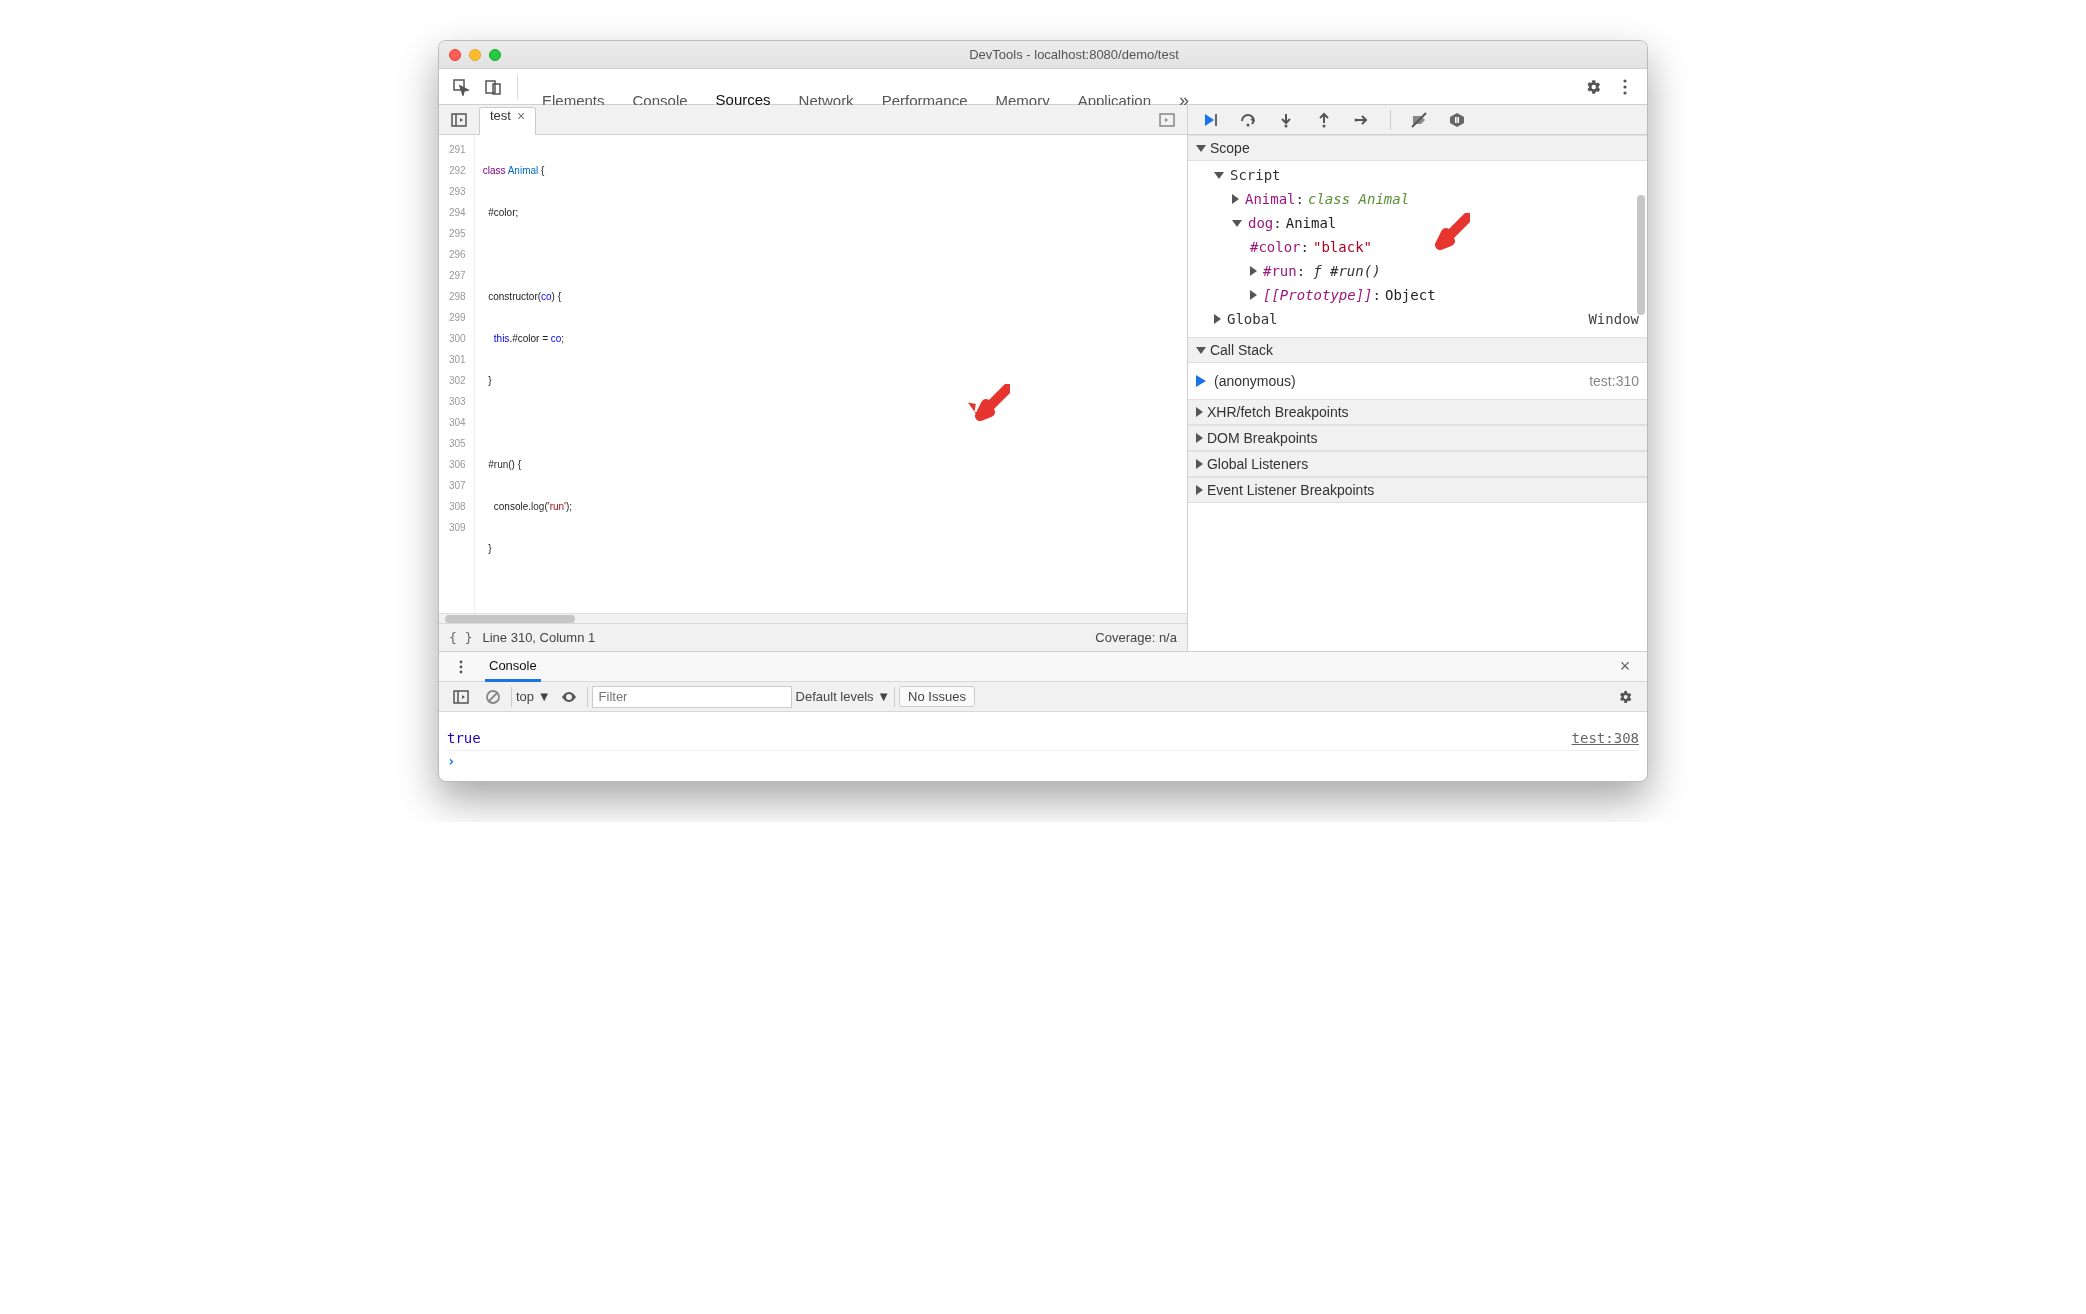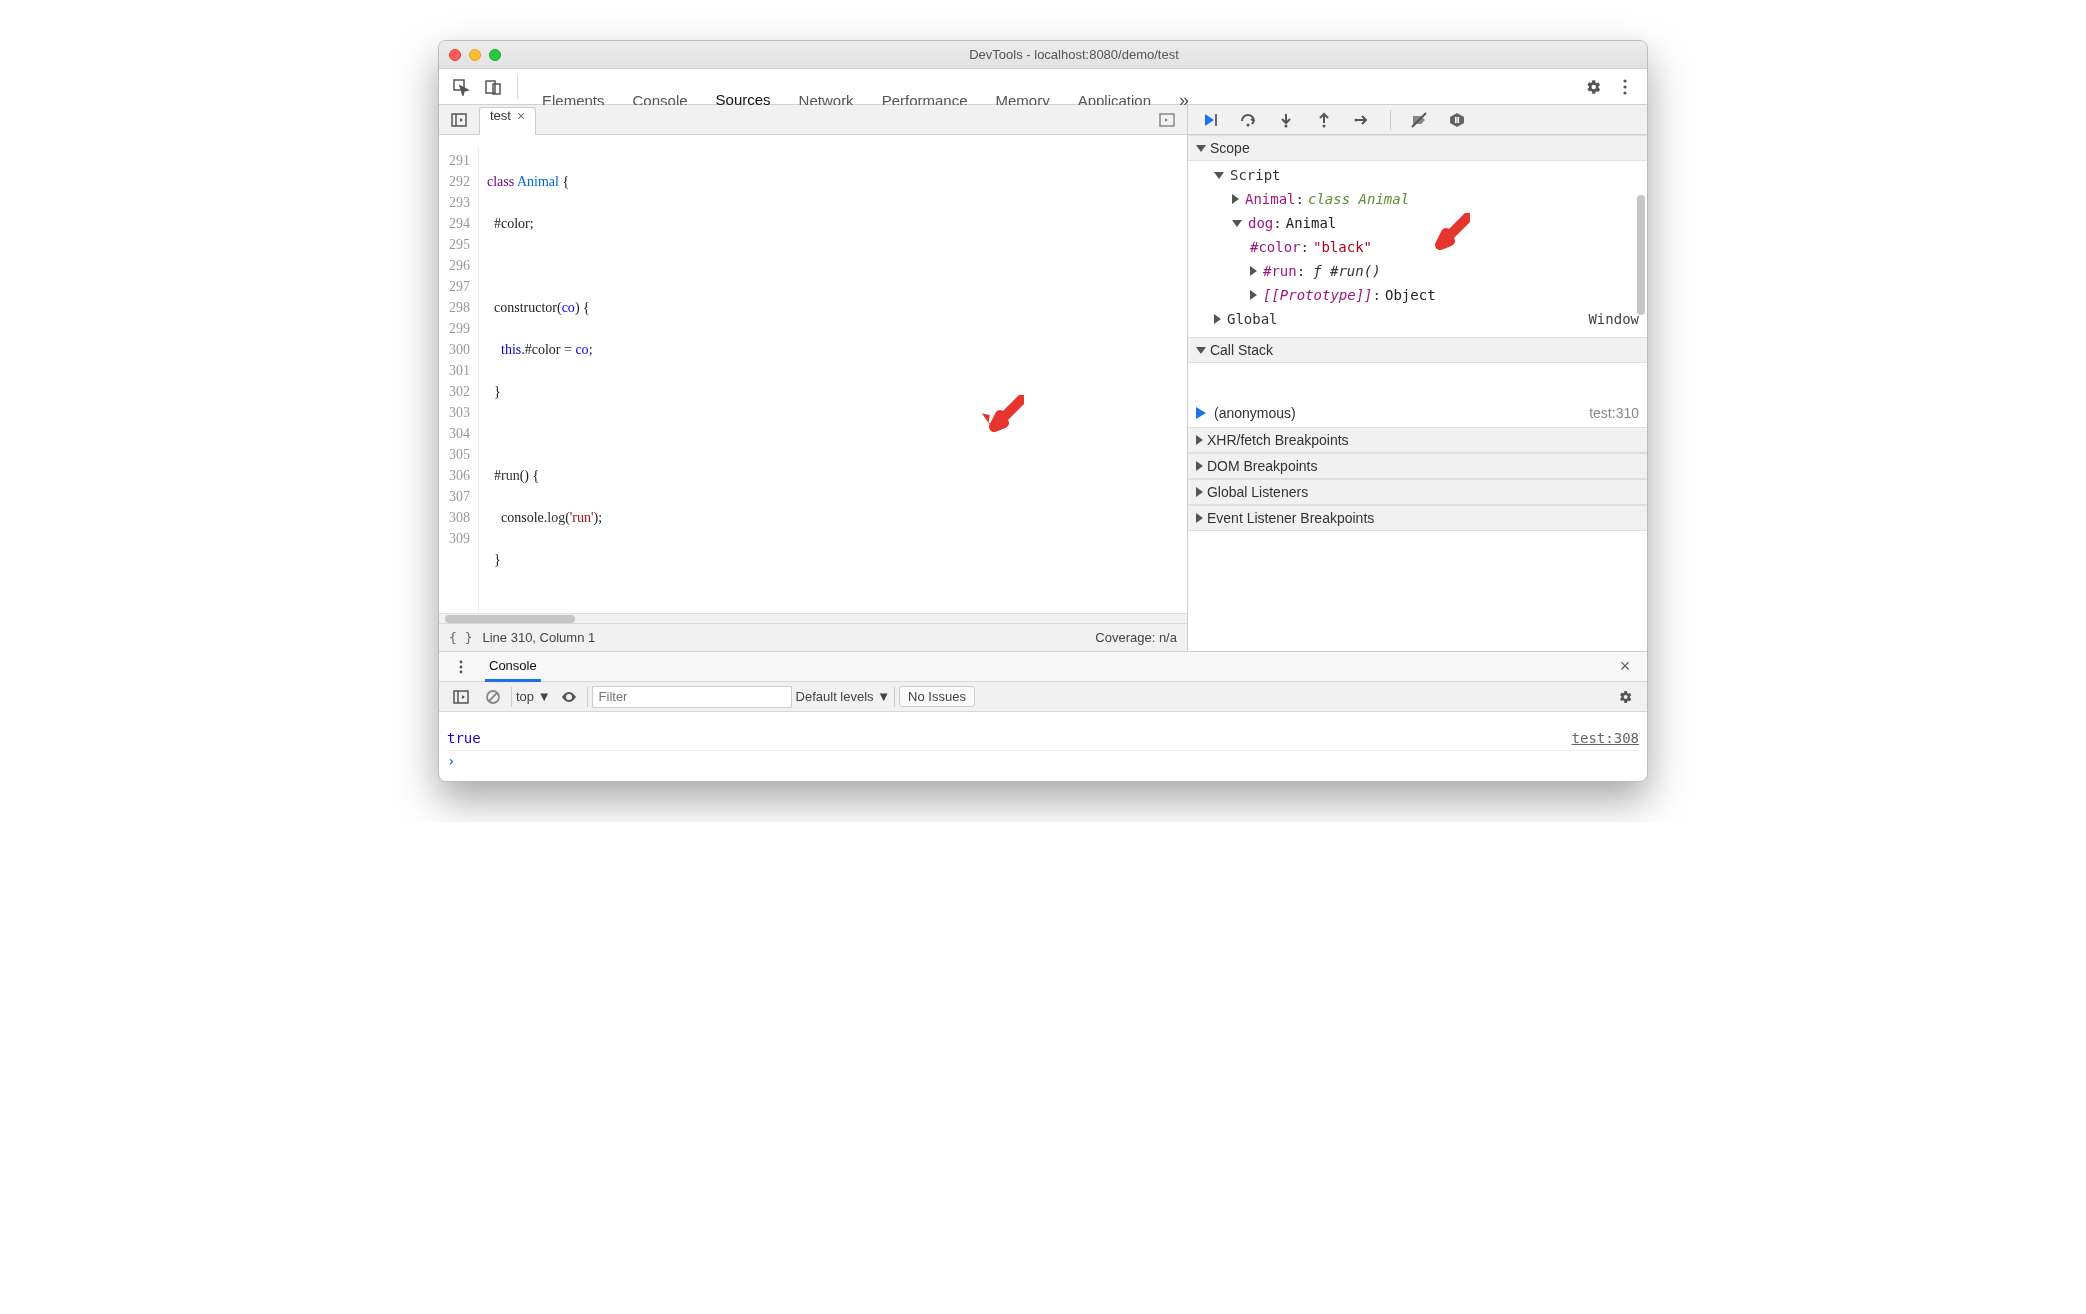--- a/index.html
+++ b/index.html
@@ -79,21 +79,21 @@
   }
   .file-tab {
     display:flex; align-items:flex-start; gap:6px;
     background:#fff; border:1px solid #ccc; border-bottom:none;
     height:28px; padding:0 10px; border-radius:3px 3px 0 0;
     position:relative; top:1px;
   }
   .file-tab .close { color:#777; cursor:pointer; font-size:14px; }
 
   
-  .editor { flex:1; display:flex; min-height:0; overflow:hidden; font-family: Liberation Serif, serif; font-size:14px; line-height:21px; background:#fff;margin-top:11px; }
+  .editor { flex:1; display:flex; min-height:0; overflow:hidden; font-family: Liberation Sans, sans-serif; font-size:10px; line-height:21px; background:#fff; }
   .gutter { background:#fff; color:#999; text-align:right; padding:4px 8px 4px 10px; border-right:1px solid #eee; }
   .gutter div { height:21px; }
   .code { padding:4px 8px; white-space:pre; color:#222; position:relative; flex:1; }
   .code div { height:21px; }
   .kw { color:#708; }        
   .def { color:#00f; }       
   .cls { color:#06c; }
   .this { color:#00c; }   
   .fn  { color:#333; }
   .str { color:#a31515; }
@@ -137,23 +137,22 @@
   .indent2 { padding-left:44px; }
   .indent3 { padding-left:62px; }
   .k-name { color:#9b187f; }   
   .k-val  { color:#222; }
   .k-str  { color:#b00020; }
   .k-it   { color:#5b8f33; font-style:italic; }
   .k-fn   { color:#333; font-style:italic; }
   .row-right { margin-left:auto; color:#444; }
 
   .callrow {
-    height:28px; display:flex; align-items:center; padding:9px 8px;
+    height:36px; display:flex; align-items:center; padding:9px 8px;
     background:#fff;
-    margin-top:36px;
   }
   .current-arrow {
     width:0;height:0;
     border-top:6px solid transparent;
     border-bottom:6px solid transparent;
     border-left:10px solid #1a73e8;
     margin-right:8px;
   }
 
   

